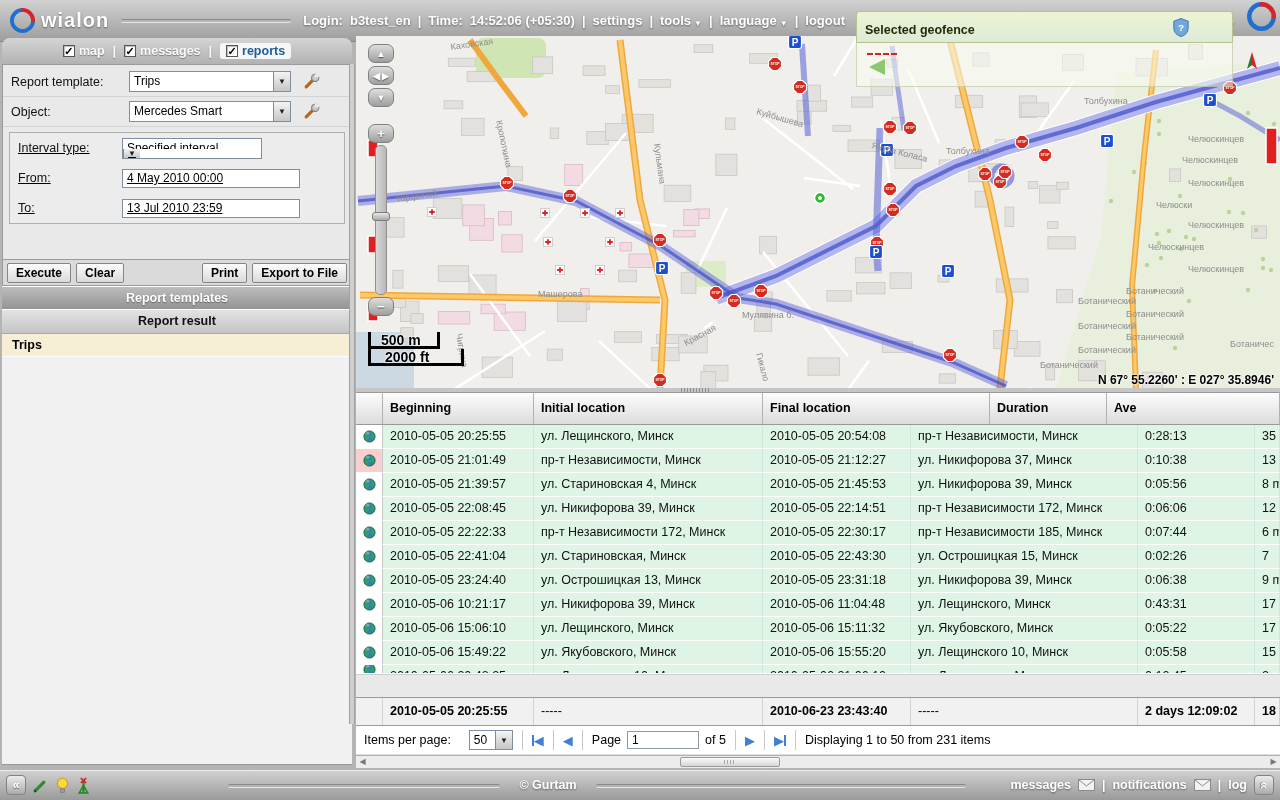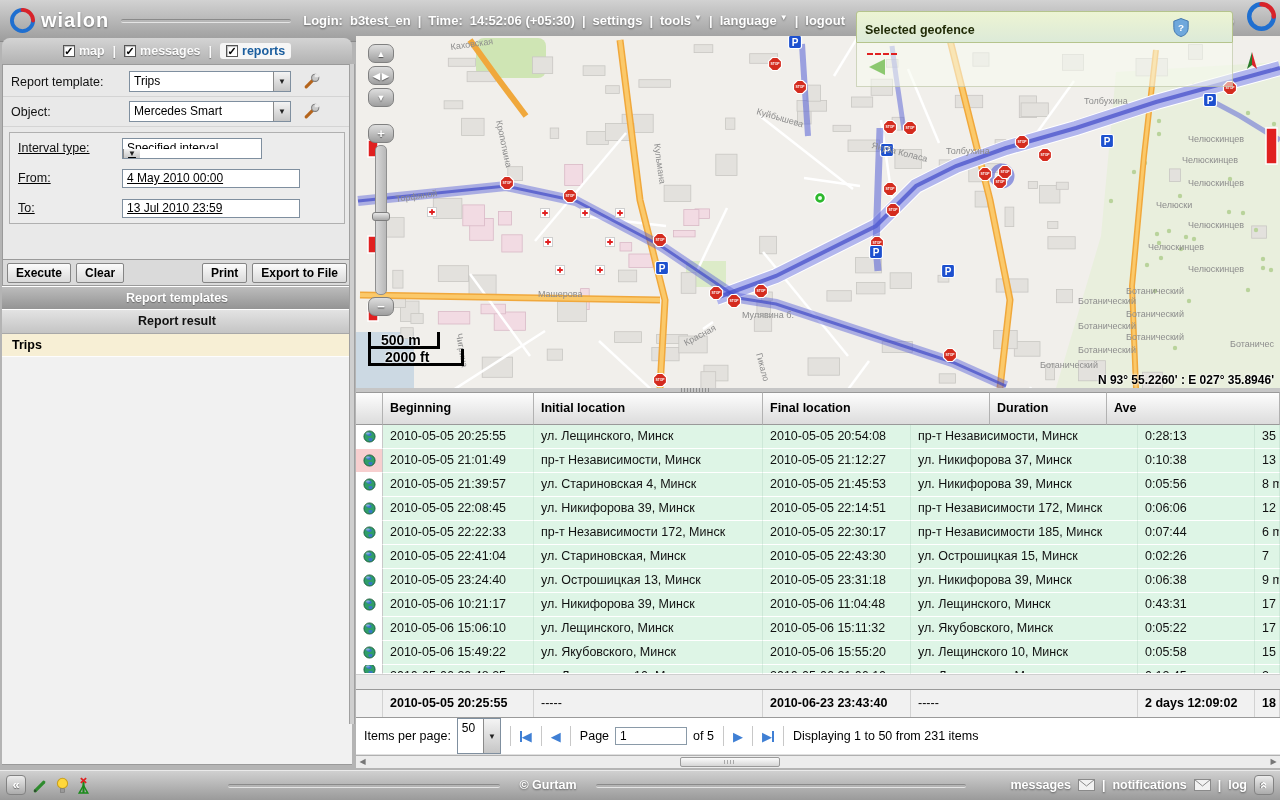--- a/index.html
+++ b/index.html
@@ -11,21 +11,21 @@
     background:linear-gradient(#d2d2d2,#9d9d9d); border-bottom:1px solid #8a8a8a;
     display:flex; align-items:center; color:#fff; font-weight:bold; font-size:13px;
     text-shadow:0 1px 2px rgba(0,0,0,.45); }
   .logo { display:flex; align-items:center; gap:6px; margin-left:10px; }
   .logo span { font-size:20px; letter-spacing:1px; font-weight:bold; }
   .groove { height:4px; border-top:1px solid #8a8a8a; border-bottom:1px solid #e4e4e4; border-radius:2px; }
   .tb-g1 { flex:0 0 170px; margin:0 12px; }
   .tb-g2 { flex:1; margin:0 12px; }
   .tb-text { display:flex; align-items:center; gap:7px; white-space:nowrap; }
   .tb-sep { opacity:.95; }
-  .tb-item { cursor:pointer; display:flex; align-items:flex-start; gap:3px; }
+  .tb-item { cursor:pointer; display:flex; align-items:flex-end; gap:3px; }
   .tb-caret { font-size:8px; }
   .tb-help { margin-right:46px; }
   .corner-swirl { position:absolute; right:4px; top:2px; z-index:70; }
 
   
   .overlay { position:absolute; left:856px; top:11px; width:377px; z-index:60; }
   .ovhead { height:32px; background:linear-gradient(#edf4d3,#dcead8); border:1px solid #b5c48c;
     border-radius:3px 3px 0 0; display:flex; align-items:flex-end; padding:0 8px 5px;
     font-weight:bold; font-size:12.5px; color:#1f2a05; position:relative; }
   .ovshield { position:absolute; right:42px; top:5px; }
@@ -126,21 +126,21 @@
     align-items:center; justify-content:center; }
   .cell.ico.hl { background:#f7cfcf; }
   .tgap { flex:1; background:#e9e9e9; border-top:1px solid #cfcfcf; }
   .srow { display:flex; flex:0 0 28px; line-height:27px; background:#f1f1f1;
     border-top:1px solid #9a9a9a; border-bottom:1px solid #9a9a9a; }
   .scell { border-right:1px solid #d2d2d2; padding-left:7px; white-space:nowrap; overflow:hidden; }
   .scell.bd { font-weight:bold; }
   .pagebar { flex:0 0 29px; background:#fff; display:flex; align-items:center; padding:0 8px; gap:6px;
     border-bottom:1px solid #e0e0e0; }
   .vsep { width:1px; height:20px; background:#c8c8c8; margin:0 3px; }
-  .pgsel { width:44px; height:36px; }
+  .pgsel { width:44px; height:20px;margin-left:12px; }
   .pa { color:#3f7fd4; font-size:13px; cursor:pointer; display:flex; align-items:center; }
   .pabar { width:2px; height:11px; background:#3f7fd4; }
   .pginput { width:72px; height:18px; border:1px solid #8a9aa8; padding:1px 4px; font-size:12px;
     font-family:"Liberation Sans",sans-serif; }
   .hscroll { flex:0 0 13px; background:#ececec; border-top:1px solid #b0b0b0; position:relative; }
   .harrow { position:absolute; top:0; width:13px; height:12px; color:#777; font-size:8px; text-align:center;
     line-height:12px; cursor:pointer; }
   .hthumb { position:absolute; left:324px; top:1px; height:10px; width:100px;
     background:linear-gradient(#fbfbfb,#d6d6d6); border:1px solid #9a9a9a; border-radius:2px; cursor:grab; }
   .hthumb:after { content:""; position:absolute; left:50%; margin-left:-6px; top:2px; bottom:2px; width:12px;
@@ -680,21 +680,21 @@
       <div class="mbtn">+</div>
       <div class="ztrack">
         <div class="zhandle"></div>
       </div>
       <div class="mbtn">−</div>
     </div>
     <div class="scale">
       <div class="s1"><span>500 m</span></div>
       <div class="s2"><span>2000 ft</span></div>
     </div>
-    <div class="coords">N 93° 55.2260' : E 027° 35.8946'</div>
+    <div class="coords">N 67° 55.2260' : E 027° 35.8946'</div>
   </div>
 
   <div class="hsplit">
       <div class="grip"></div>
     </div>
 
   <div class="tablepanel">
     <div class="thead">
       <div class="th c-ico"></div>
       <div class="th c-b">Beginning</div>

